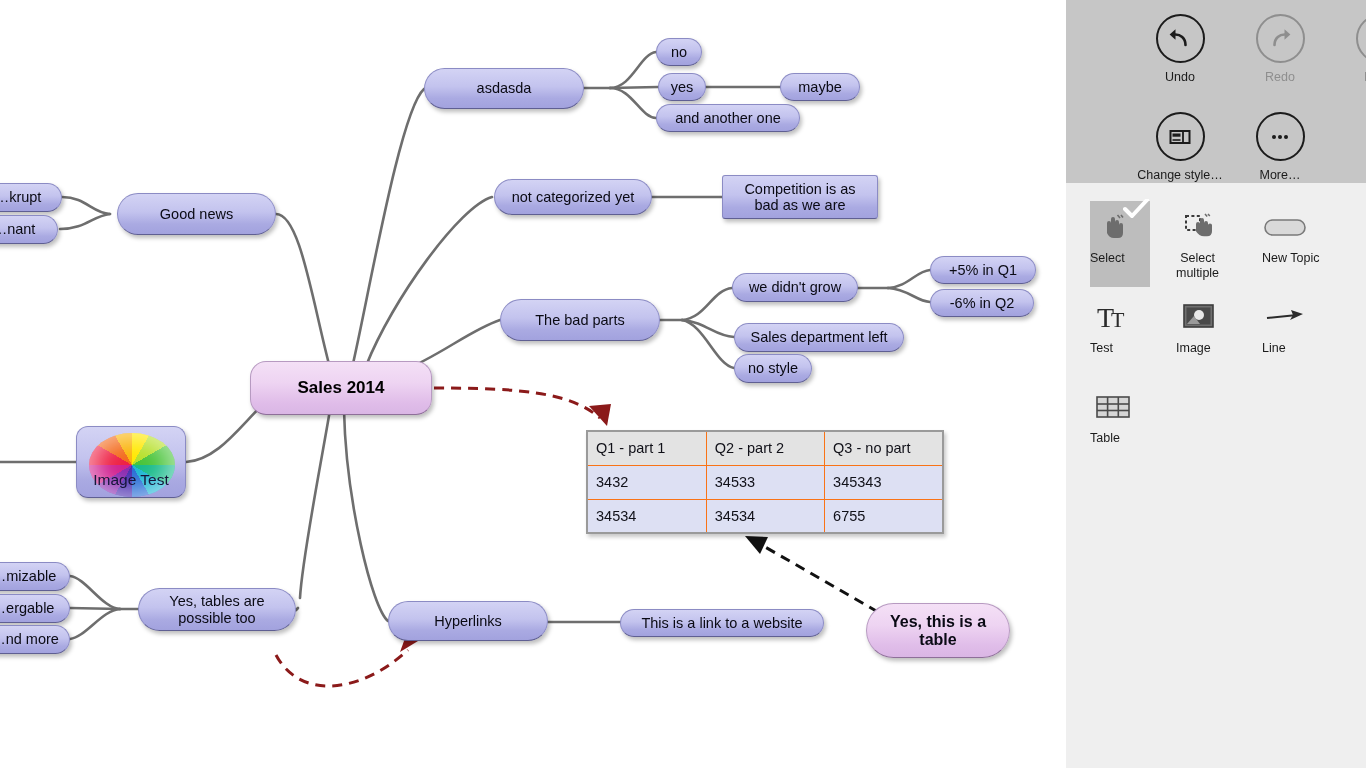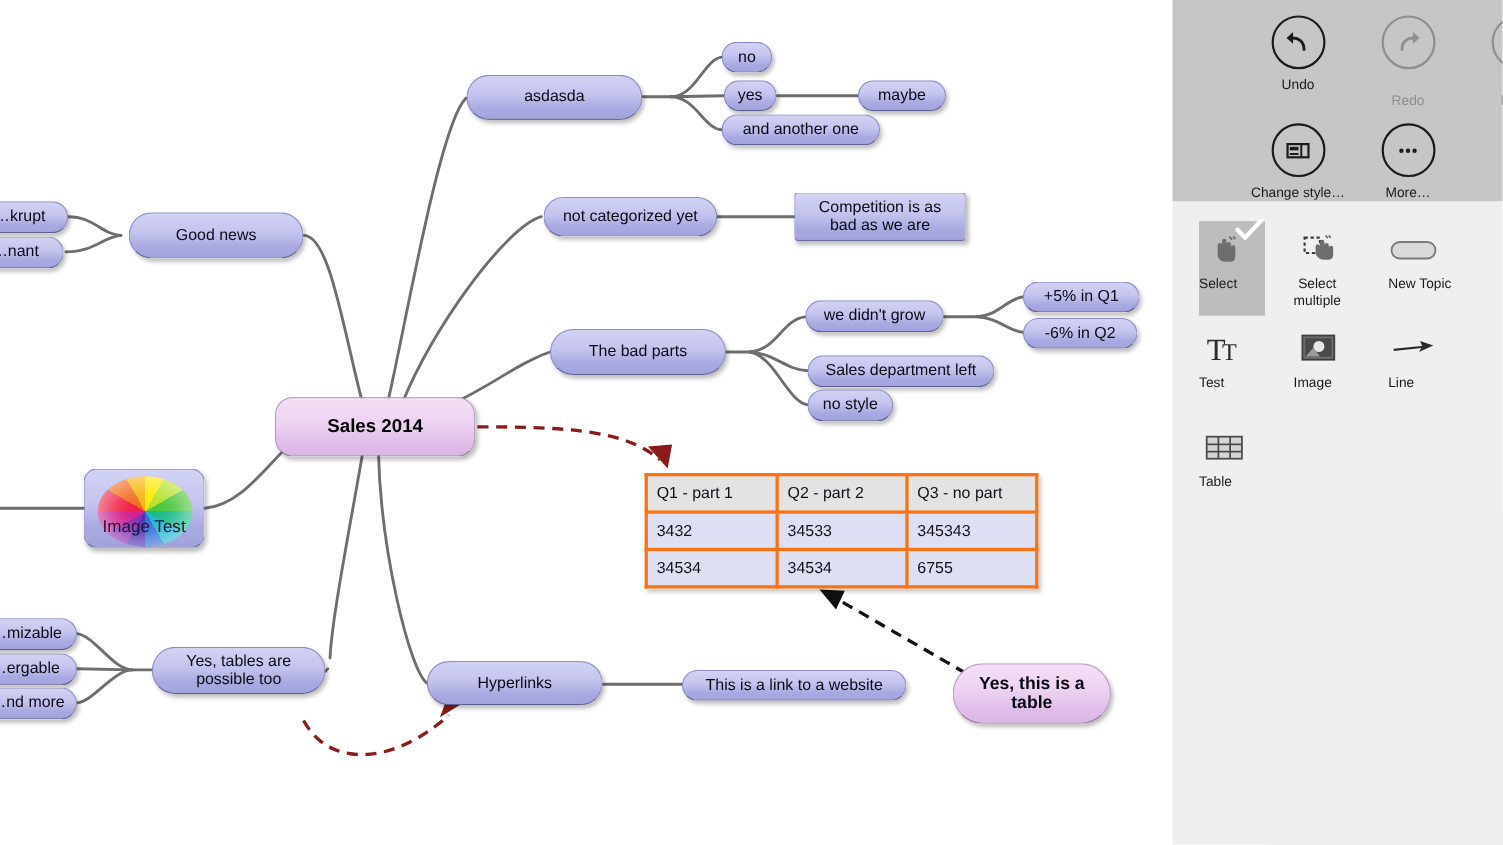--- a/index.html
+++ b/index.html
@@ -75,21 +75,21 @@
   
   #mm-table {
     position: absolute;
     border-collapse: collapse;
     border: 2px solid #9a9a9a;
     box-shadow: 2px 3px 4px rgba(0,0,0,0.22);
     background: #fff;
     z-index: 3;
   }
   #mm-table td, #mm-table th {
-    border: 3px solid #f97316;
+    border: 1px solid #f97316;
     font-size: 14.5px;
     font-weight: normal;
     text-align: left;
     padding: 6px 8px;
     color: #101018;
     height: 34px;
   }
   #mm-table thead td { background: #e3e3e3; }
   #mm-table tbody td { background: #dde0f3; }
 
@@ -101,21 +101,21 @@
   }
   #top-toolbar {
     position: absolute; left: 0; top: 0; width: 300px; height: 183px;
     background: #c6c6c6;
   }
   .tb-item {
     position: absolute; width: 100px;
     display: flex; flex-direction: column; align-items: center;
     color: #1b1b1b; font-size: 12.5px;
   }
-  .tb-item.disabled { color: #8e8e8e; gap: 14px; }
+  .tb-item.disabled { color: #8e8e8e; }
   .circ {
     width: 49px; height: 49px; border-radius: 50%;
     border: 2px solid #1b1b1b;
     display: flex; align-items: center; justify-content: center;
     margin-bottom: 7px;
   }
   .tb-item.disabled .circ { border-color: #8e8e8e; }
   .tb-label { text-align: center; line-height: 1.15; }
 
   .tool {

